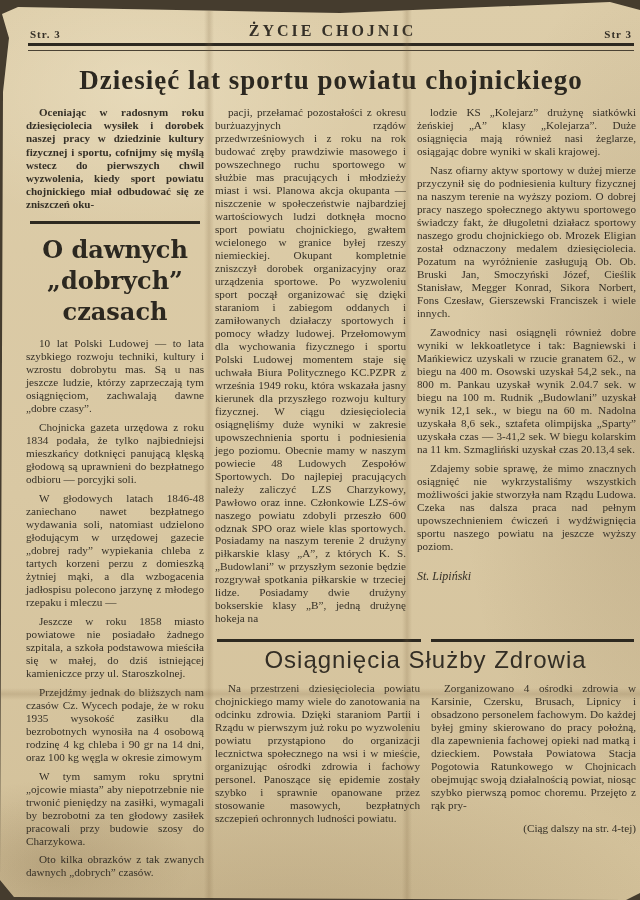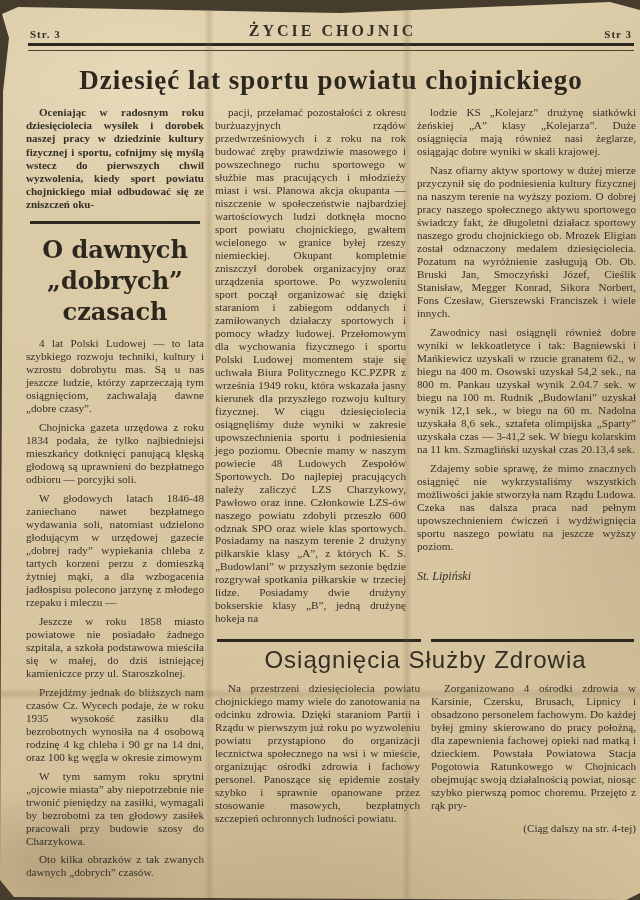--- a/index.html
+++ b/index.html
@@ -84,21 +84,21 @@
   <div class="columns">
 
     <div class="col col1">
       <p class="intro">Oceniając w radosnym roku dziesięciolecia wysiłek i dorobek naszej pracy w dziedzinie kultury fizycznej i sportu, cofnijmy się myślą wstecz do pierwszych chwil wyzwolenia, kiedy sport powiatu chojnickiego miał odbudować się ze zniszczeń oku-</p>
       <div class="subart">
         <div class="subart-rule"></div>
         <h2 class="subhead">
           <span>O dawnych</span><br>
           <span>„dobrych” czasach</span>
         </h2>
-        <p>4 lat Polski Ludowej — to lata szybkiego rozwoju techniki, kultury i wzrostu dobrobytu mas. Są u nas jeszcze ludzie, którzy zaprzeczają tym osiągnięciom, zachwalają dawne „dobre czasy”.</p>
+        <p>10 lat Polski Ludowej — to lata szybkiego rozwoju techniki, kultury i wzrostu dobrobytu mas. Są u nas jeszcze ludzie, którzy zaprzeczają tym osiągnięciom, zachwalają dawne „dobre czasy”.</p>
         <p>Chojnicka gazeta urzędowa z roku 1834 podała, że tylko najbiedniejsi mieszkańcy dotknięci panującą klęską głodową są uprawnieni do bezpłatnego odbioru — porcyjki soli.</p>
         <p>W głodowych latach 1846-48 zaniechano nawet bezpłatnego wydawania soli, natomiast udzielono głodującym w urzędowej gazecie „dobrej rady” wypiekania chleba z tartych korzeni perzu z domieszką żytniej mąki, a dla wzbogacenia jadłospisu polecono jarzynę z młodego rzepaku i mleczu —</p>
         <p>Jeszcze w roku 1858 miasto powiatowe nie posiadało żadnego szpitala, a szkoła podstawowa mieściła się w małej, do dziś istniejącej kamieniczce przy ul. Staroszkolnej.</p>
         <p>Przejdźmy jednak do bliższych nam czasów Cz. Wycech podaje, że w roku 1935 wysokość zasiłku dla bezrobotnych wynosiła na 4 osobową rodzinę 4 kg chleba i 90 gr na 14 dni, oraz 100 kg węgla w okresie zimowym</p>
         <p>W tym samym roku sprytni „ojcowie miasta” aby niepotrzebnie nie trwonić pieniędzy na zasiłki, wymagali by bezrobotni za ten głodowy zasiłek pracowali przy budowie szosy do Charzykowa.</p>
         <p>Oto kilka obrazków z tak zwanych dawnych „dobrych” czasów.</p>
 
       </div>
     </div>
 

